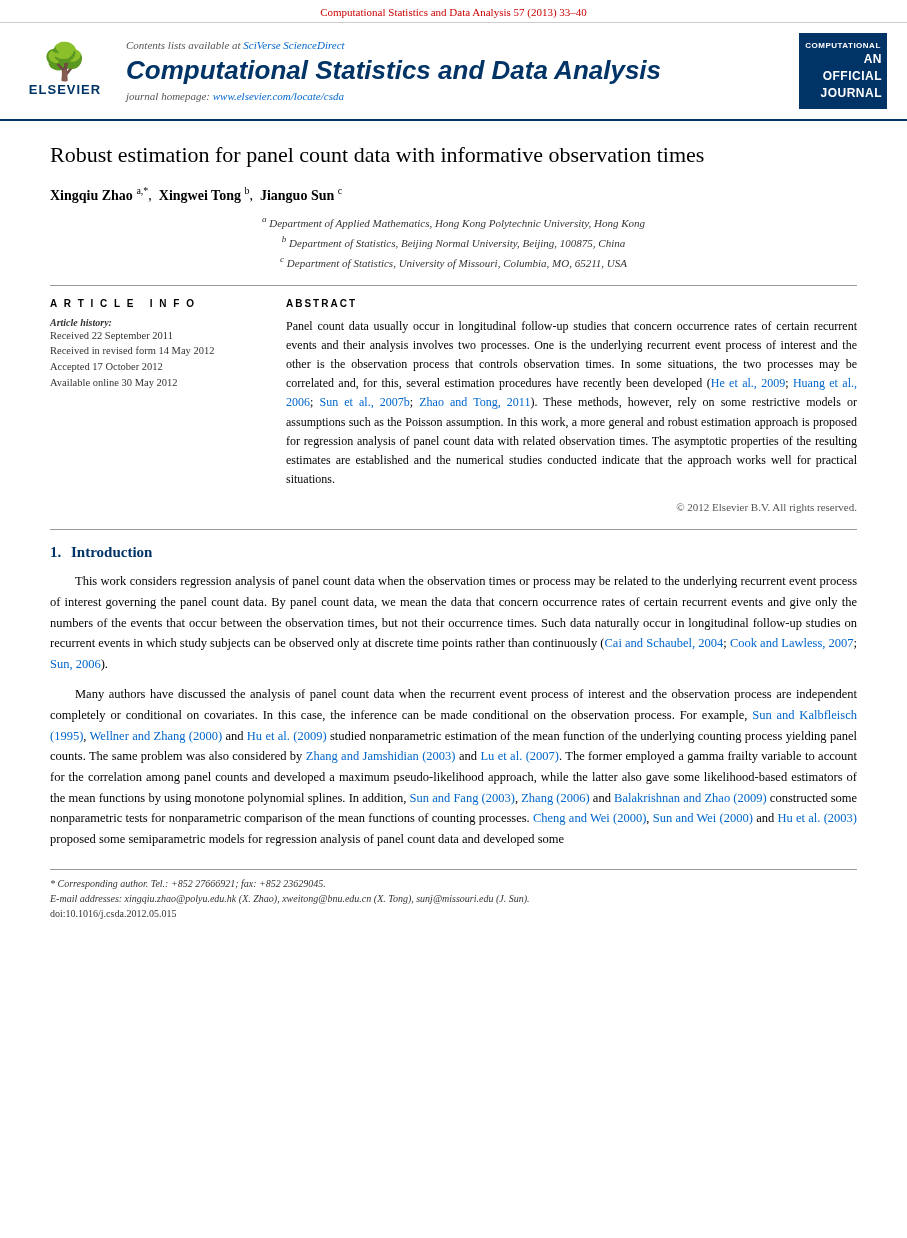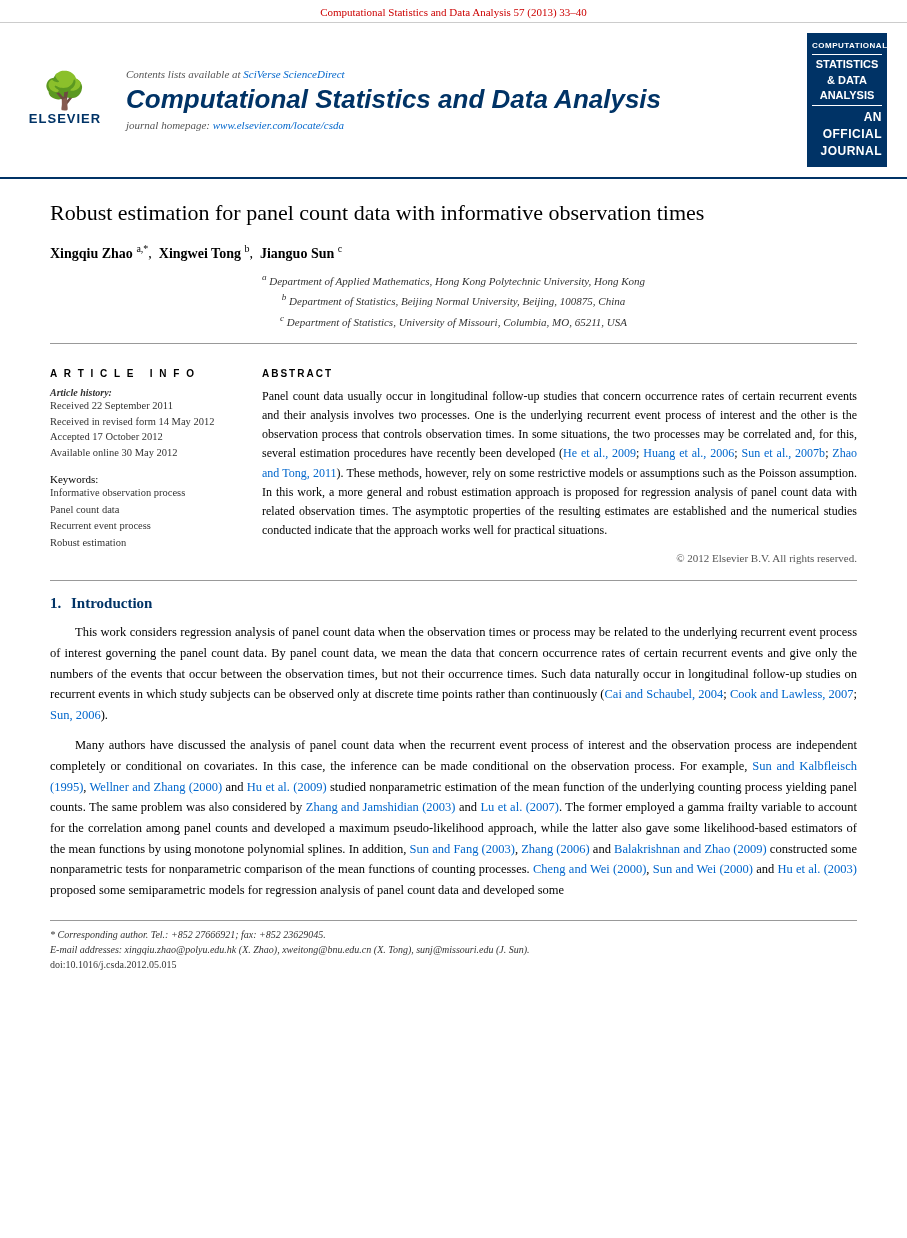--- a/index.html
+++ b/index.html
@@ -58,21 +58,21 @@
     .journal-header .center-info .homepage-line {
       font-size: 11px;
       color: #555;
       margin-top: 4px;
     }
     .journal-header .center-info .homepage-line a {
       color: #0066cc;
       text-decoration: none;
     }
     .journal-header .logo-right {
-      width: 80px;
+      width: 88px;
       flex-shrink: 0;
     }
 
     
     .logo-right-box {
       border: 1px solid #003366;
       background: #003366;
       color: #fff;
       font-family: Arial, sans-serif;
       font-size: 9px;
@@ -153,23 +153,23 @@
       font-style: italic;
       color: #333;
       margin-bottom: 12px;
       line-height: 1.6;
       text-align: center;
     }
 
     
     .two-col {
       display: flex;
-      gap: 12px;
+      gap: 36px;
       border-top: 1px solid #999;
-      padding-top: 24px;
+      padding-top: 12px;
       margin-bottom: 16px;
     }
     .col-left {
       width: 200px;
       flex-shrink: 0;
       font-size: 11px;
     }
     .col-right {
       flex: 1;
       font-size: 12px;
@@ -296,21 +296,20 @@
     <div class="journal-title">Computational Statistics and Data Analysis</div>
     <div class="homepage-line">
       <span>journal homepage:</span>
       <a href="#">www.elsevier.com/locate/csda</a>
     </div>
   </div>
 
   <div class="logo-right">
     <div class="logo-right-box">
       <div class="top-text">COMPUTATIONAL</div>
-      <div class="main-title">STATISTICS<br>&amp; DATA<br>ANALYSIS</div>
       <div class="bottom-text">AN OFFICIAL JOURNAL</div>
     </div>
   </div>
 </div>
 
 <div class="main-content">
 
   <h1 class="article-title">Robust estimation for panel count data with informative observation times</h1>
 
   <div class="authors">
@@ -334,27 +333,20 @@
       <div class="section-heading">A R T I C L E &nbsp; I N F O</div>
 
       <div class="article-info-block">
         <div class="info-label">Article history:</div>
         <div class="info-item">Received 22 September 2011</div>
         <div class="info-item">Received in revised form 14 May 2012</div>
         <div class="info-item">Accepted 17 October 2012</div>
         <div class="info-item">Available online 30 May 2012</div>
       </div>
 
-      <div class="keywords-block">
-        <div class="info-label">Keywords:</div>
-        <div class="keyword-item">Informative observation process</div>
-        <div class="keyword-item">Panel count data</div>
-        <div class="keyword-item">Recurrent event process</div>
-        <div class="keyword-item">Robust estimation</div>
-      </div>
     </div>
 
     <div class="col-right">
       <div class="section-heading">ABSTRACT</div>
       <div class="abstract-text">
         Panel count data usually occur in longitudinal follow-up studies that concern occurrence rates of certain recurrent events and their analysis involves two processes. One is the underlying recurrent event process of interest and the other is the observation process that controls observation times. In some situations, the two processes may be correlated and, for this, several estimation procedures have recently been developed (<a href="#">He et al., 2009</a>; <a href="#">Huang et al., 2006</a>; <a href="#">Sun et al., 2007b</a>; <a href="#">Zhao and Tong, 2011</a>). These methods, however, rely on some restrictive models or assumptions such as the Poisson assumption. In this work, a more general and robust estimation approach is proposed for regression analysis of panel count data with related observation times. The asymptotic properties of the resulting estimates are established and the numerical studies conducted indicate that the approach works well for practical situations.
       </div>
       <div class="copyright-line">© 2012 Elsevier B.V. All rights reserved.</div>
     </div>
 

